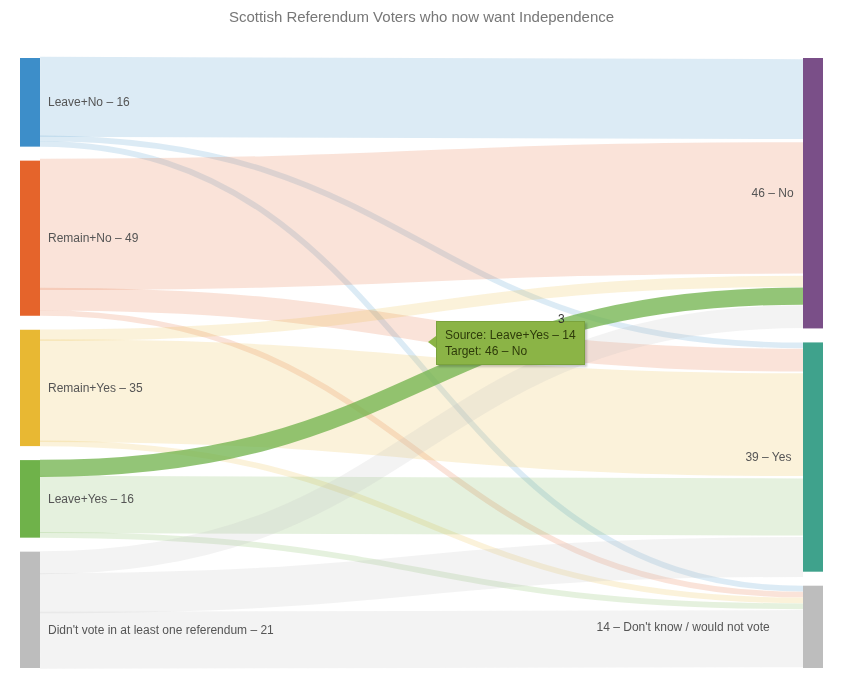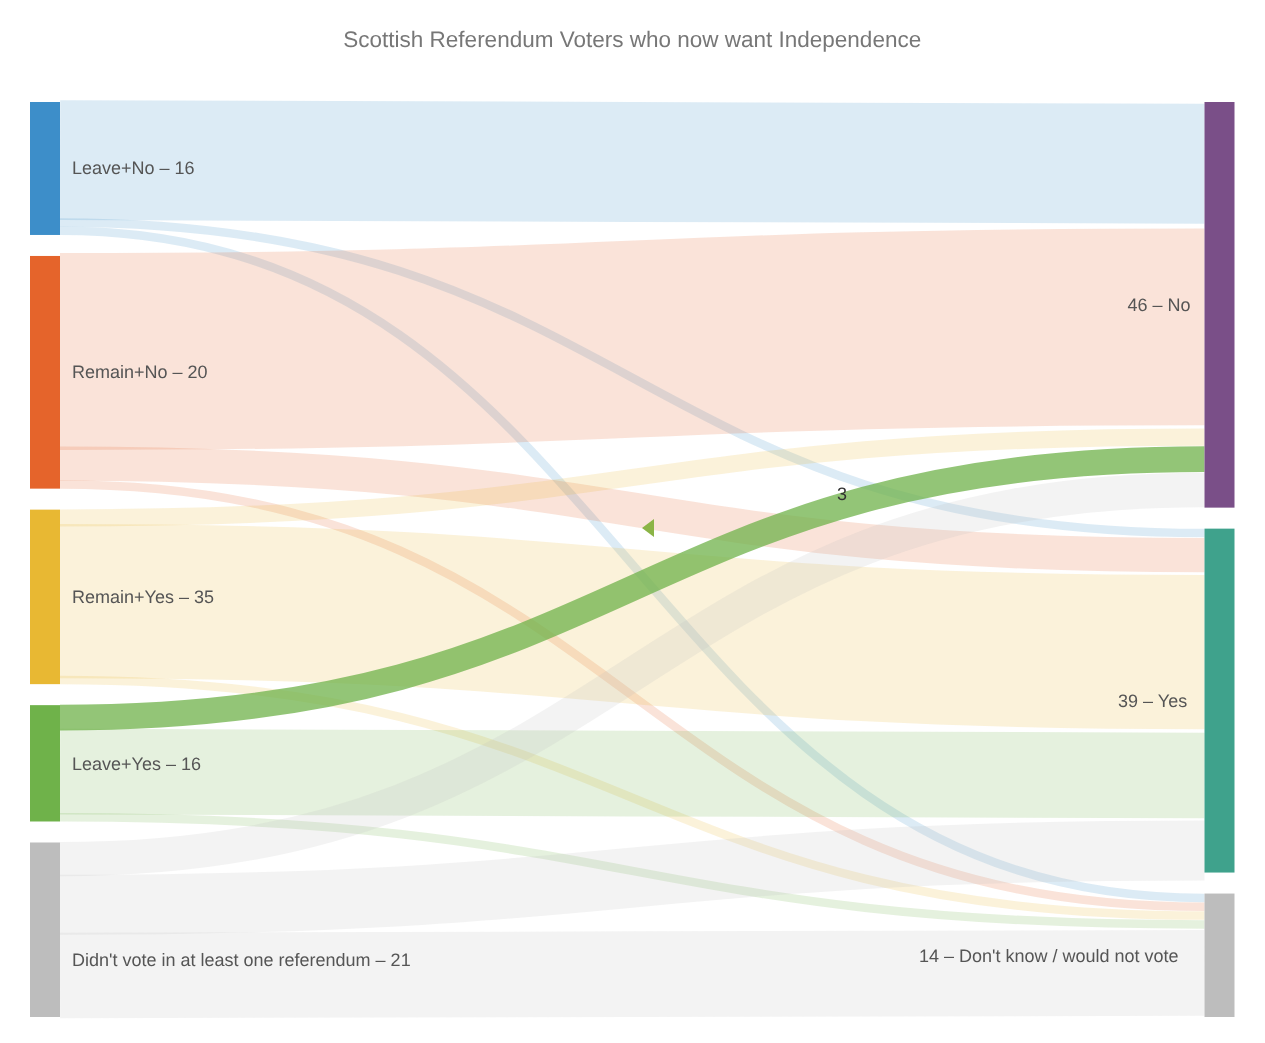--- a/index.html
+++ b/index.html
@@ -8,21 +8,21 @@
     width: 843px;
     height: 695px;
     background: #fff;
     font-family: Arial, Helvetica, sans-serif;
     overflow: hidden;
   }
   .title {
     text-align: center;
     color: #777;
     font-size: 15px;
-    padding-top: 18px;
+    padding-top: 8px;
     height: 40px;
   }
   .chart {
     position: relative;
     width: 843px;
     height: 630px;
   }
   svg { width: 843px; height: 630px; }
   .node-label {
     position: absolute;
@@ -79,23 +79,27 @@
       <rect x="20" y="112.64" width="20" height="155.12" fill="#e5642b"></rect>
       <rect x="20" y="281.76" width="20" height="116.34" fill="#e8b833"></rect>
       <rect x="20" y="412.1" width="20" height="77.56" fill="#6fb24a"></rect>
       <rect x="20" y="503.66" width="20" height="116.34" fill="#bdbdbd"></rect>
       <rect x="803" y="10" width="20" height="270.42424242424244" fill="#7a4f88"></rect>
       <rect x="803" y="294.42424242424244" width="20" height="229.27272727272728" fill="#3fa28c"></rect>
       <rect x="803" y="537.6969696969697" width="20" height="82.30303030303031" fill="#bdbdbd"></rect>
     </svg>
   <div id="label-layer">
       <div class="node-label" style="left: 48px; top: 47.32px;">Leave+No – 16</div>
-      <div class="node-label" style="left: 48px; top: 183.2px;">Remain+No – 20</div>
+      <div class="node-label" style="left: 48px; top: 183.2px;">Remain+No – 49</div>
       <div class="node-label" style="left: 48px; top: 332.93px;">Remain+Yes – 35</div>
       <div class="node-label" style="left: 48px; top: 443.88px;">Leave+Yes – 16</div>
       <div class="node-label" style="left: 48px; top: 554.83px; margin-top: 20px;">Didn't vote in at least one referendum – 21</div>
       <div class="node-label" style="top: 138.212px; left: 751.6px; text-align: center;">46 – No</div>
       <div class="node-label" style="top: 402.061px; left: 745.4px; text-align: right;">39 – Yes</div>
-      <div class="node-label" style="top: 571.848px; left: 596.6px; margin-left: 16px;">14 – Don't know / would not vote</div>
+      <div class="node-label" style="top: 571.848px; left: 596.6px;">14 – Don't know / would not vote</div>
     </div>
   <div class="tooltip-arrow" style="left:428px; top:288px;"></div>
+  <div class="tooltip" style="left:436px; top:273px;">
+    <div>Source: Leave+Yes – 14</div>
+    <div>Target: 46 – No</div>
+  </div>
   <div class="tooltip-value" style="left:558px; top:264px;">3</div>
 </div>
 
 </body></html>

